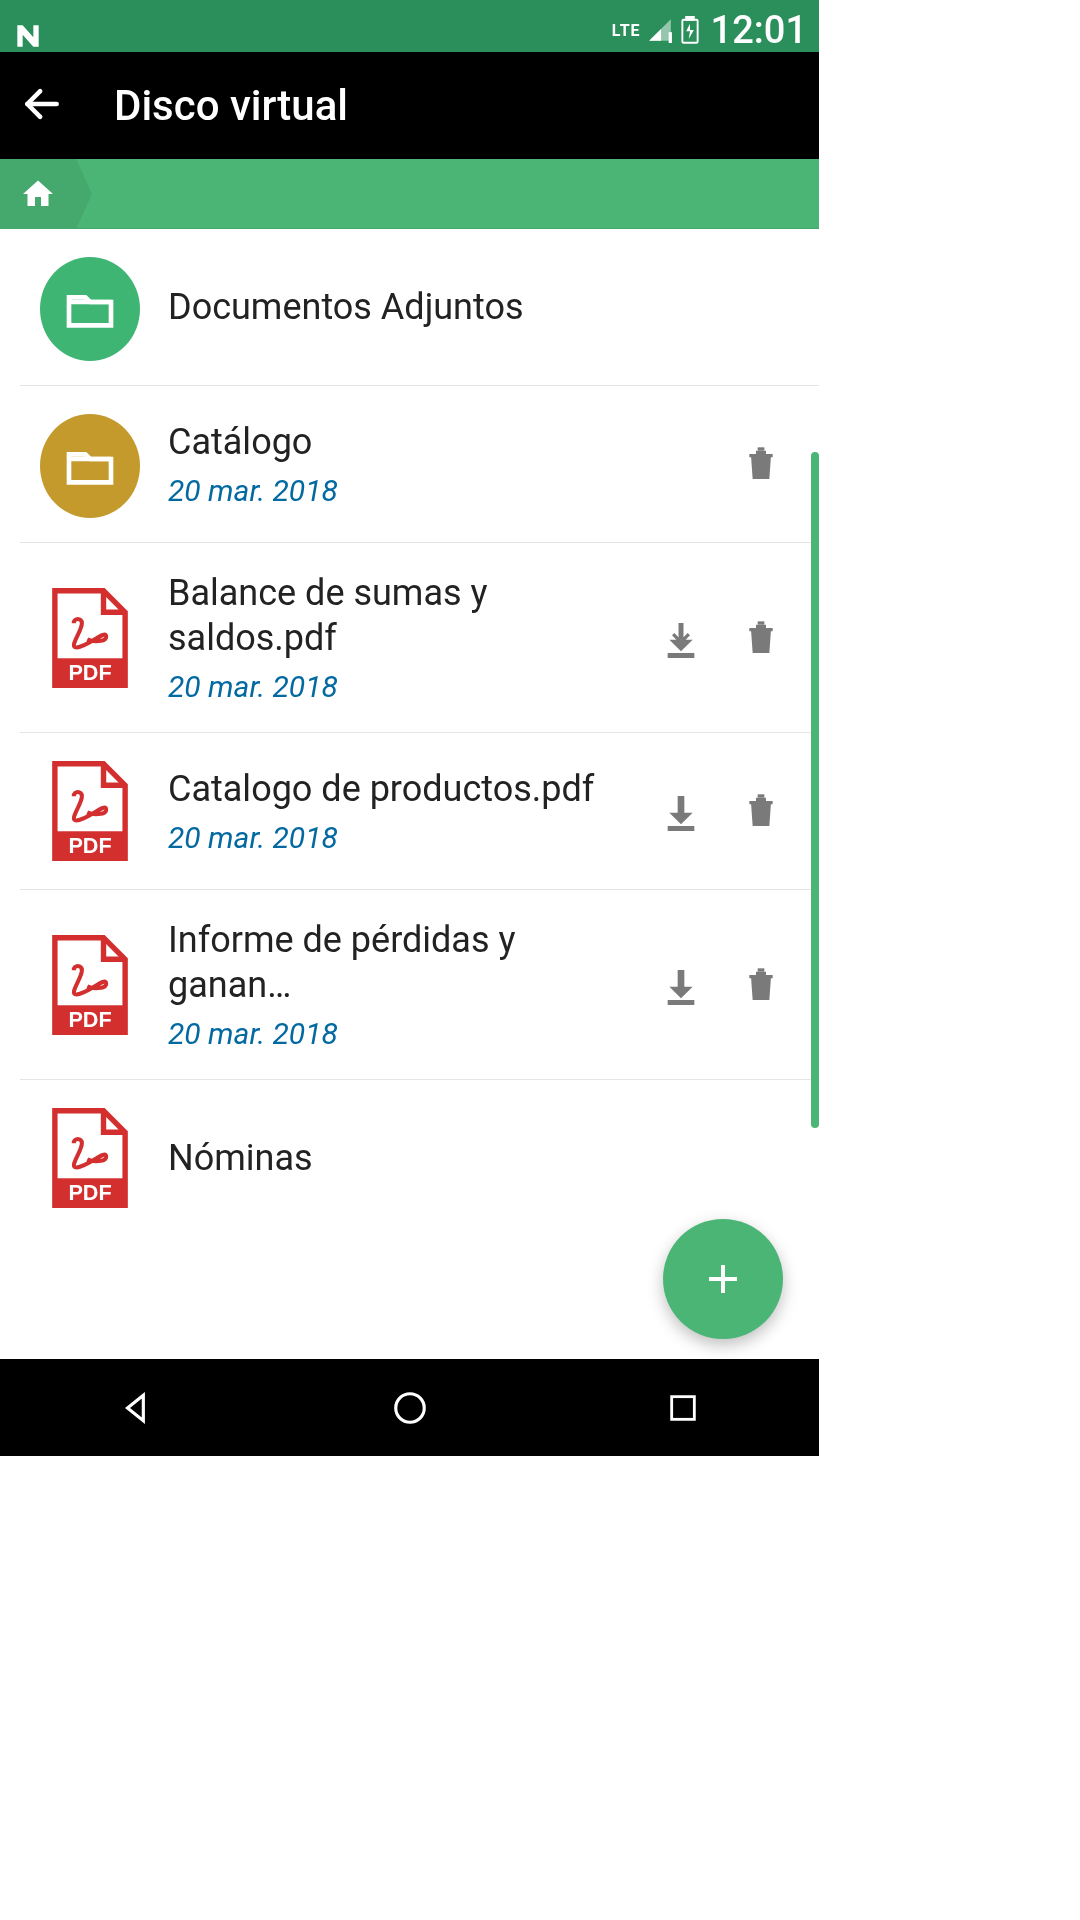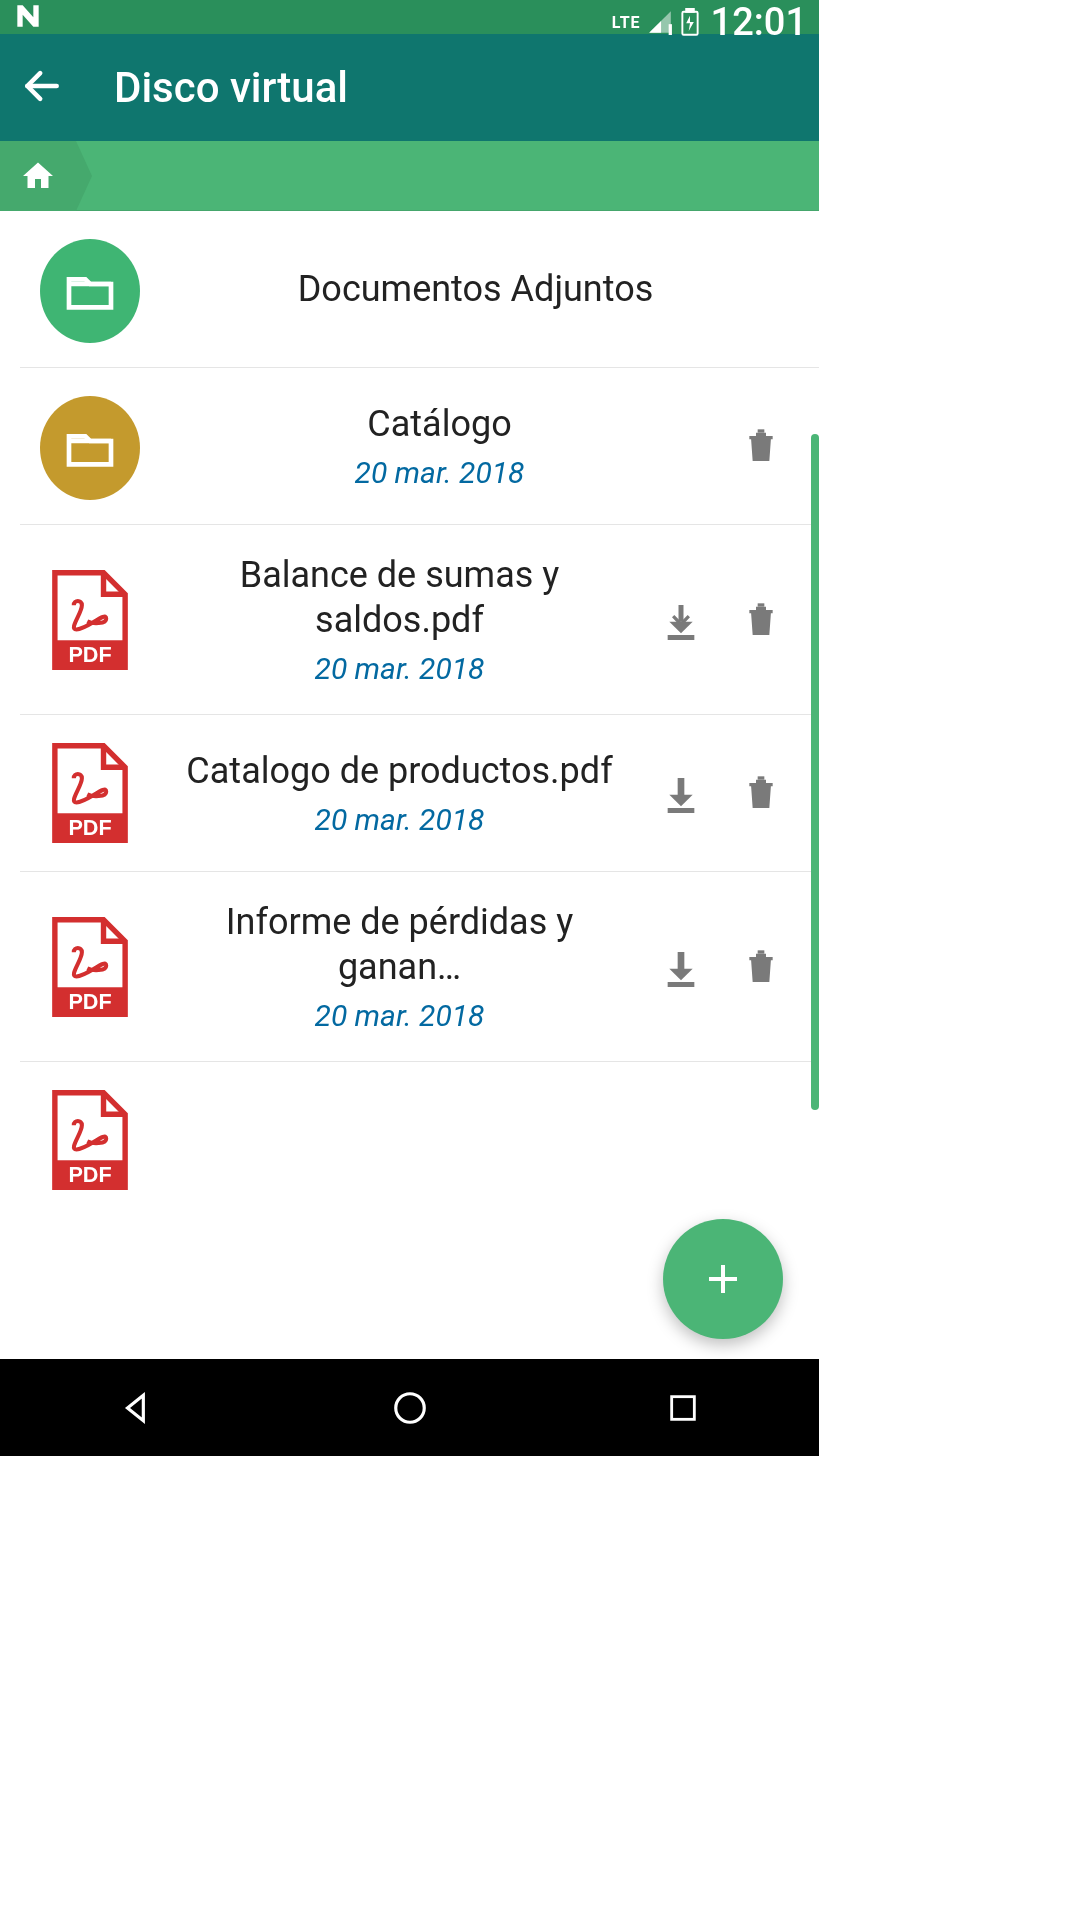--- a/index.html
+++ b/index.html
@@ -10,24 +10,24 @@
     }
     body {
       width: 819px;
       height: 1456px;
       font-family: Roboto, Arial, sans-serif;
       background: #fff;
       overflow: hidden;
       position: relative;
     }
     .status-bar {
-      height: 34px;
+      height: 52px;
       background: #2a8f5b;
       display: flex;
-      align-items: flex-start;
+      align-items: flex-end;
       justify-content: space-between;
       padding: 0 12px;
       color: #fff;
     }
     .status-left {
       display: flex;
       align-items: center;
     }
     .status-right {
       display: flex;
@@ -43,21 +43,21 @@
       font-size: 16px;
       font-weight: 700;
       letter-spacing: 1px;
     }
     .n-logo {
       width: 32px;
       height: 32px;
     }
     .app-bar {
       height: 107px;
-      background: #0f766e;
+      background: #000000;
       display: flex;
       align-items: center;
       padding: 8px 20px;
       gap: 50px;
     }
     .back-arrow {
       color: #fff;
       cursor: pointer;
     }
     .app-title {
@@ -134,21 +134,20 @@
       border-radius: 50%;
       display: flex;
       align-items: center;
       justify-content: center;
     }
     .folder-green { background: #3fb573; }
     .folder-brown { background: #c49a2d; }
     .item-text {
       flex: 1;
       min-width: 0;
-      text-align: center;
     }
     .item-title {
       font-size: 36px;
       color: #222;
       font-weight: 400;
       line-height: 1.25;
       overflow: hidden;
       text-overflow: ellipsis;
       display: -webkit-box;
       -webkit-line-clamp: 2;
@@ -395,20 +394,23 @@
   <div class="list-item">
     <div class="item-icon">
       <svg class="pdf-icon" viewBox="0 0 60 74">
         <path d="M4 2 L40 2 L56 18 L56 72 L4 72 Z" fill="none" stroke="#d32f2f" stroke-width="4"></path>
         <path d="M40 2 L40 18 L56 18" fill="none" stroke="#d32f2f" stroke-width="4"></path>
         <path d="M18 26 C18 22 24 22 24 26 C24 32 14 44 20 44 C28 44 42 30 42 36 C42 40 32 40 28 38" fill="none" stroke="#d32f2f" stroke-width="3"></path>
         <rect x="4" y="52" width="52" height="20" fill="#d32f2f"></rect>
         <text x="30" y="68" font-size="16" font-weight="700" fill="#fff" text-anchor="middle" font-family="Arial">PDF</text>
       </svg>
     </div>
+    <div class="item-text">
+      <div class="item-title">Nóminas</div>
+    </div>
   </div>
 </div>
 
 <div class="fab">
   <svg width="48" height="48" viewBox="0 0 24 24" fill="none" stroke="#fff" stroke-width="2">
     <line x1="12" y1="5" x2="12" y2="19"></line>
     <line x1="5" y1="12" x2="19" y2="12"></line>
   </svg>
 </div>
 

